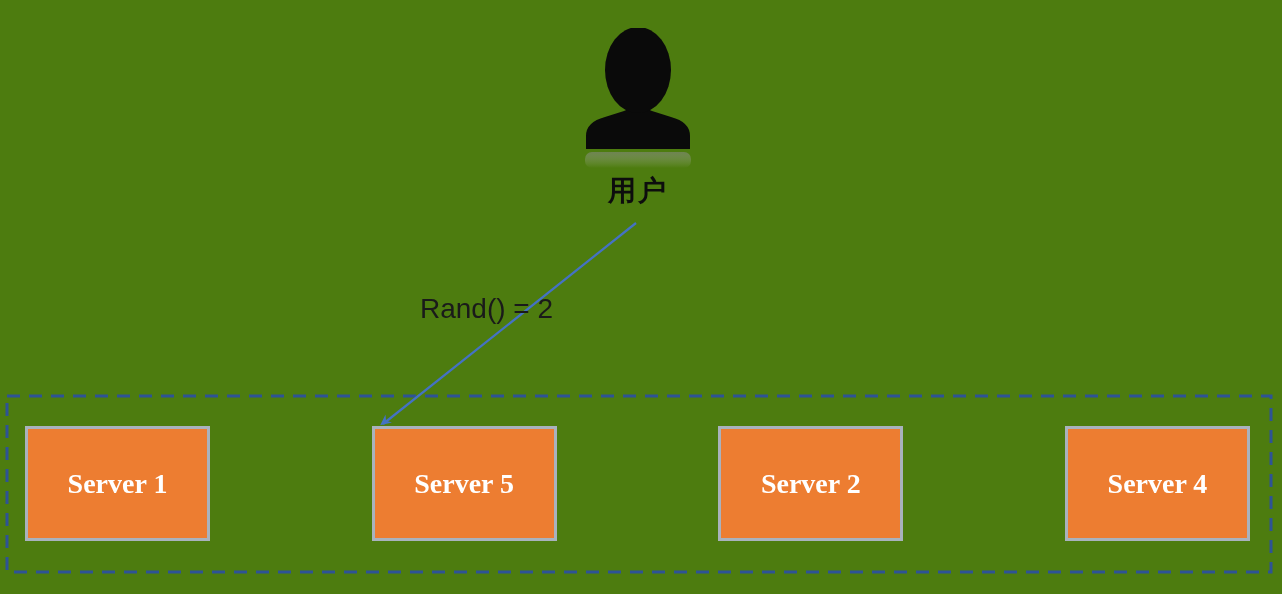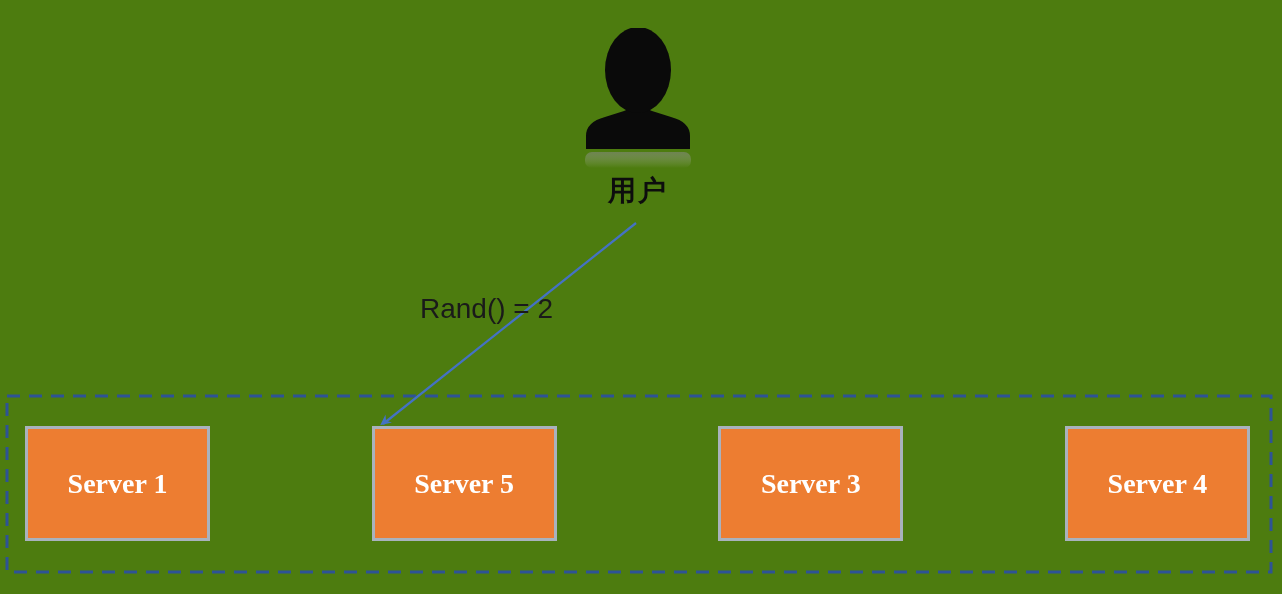--- a/index.html
+++ b/index.html
@@ -130,17 +130,17 @@
       <ellipse cx="55" cy="42" rx="33" ry="43" fill="#0A0A0A"></ellipse>
     </svg>
     <div class="user-label">用户</div>
   </div>
 
   <div class="arrow-label">Rand() = 2</div>
 
   <div class="server-row">
     <div class="server-box">Server 1</div>
     <div class="server-box">Server 5</div>
-    <div class="server-box">Server 3</div>
+    <div class="server-box">Server 2</div>
     <div class="server-box">Server 4</div>
   </div>
 
 </div>
 
 </body></html>

